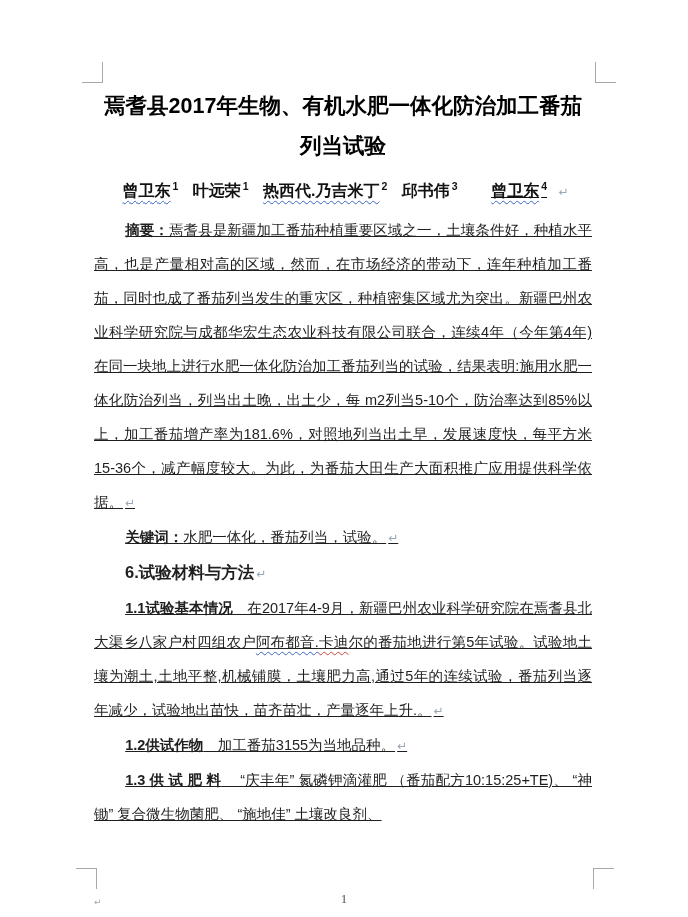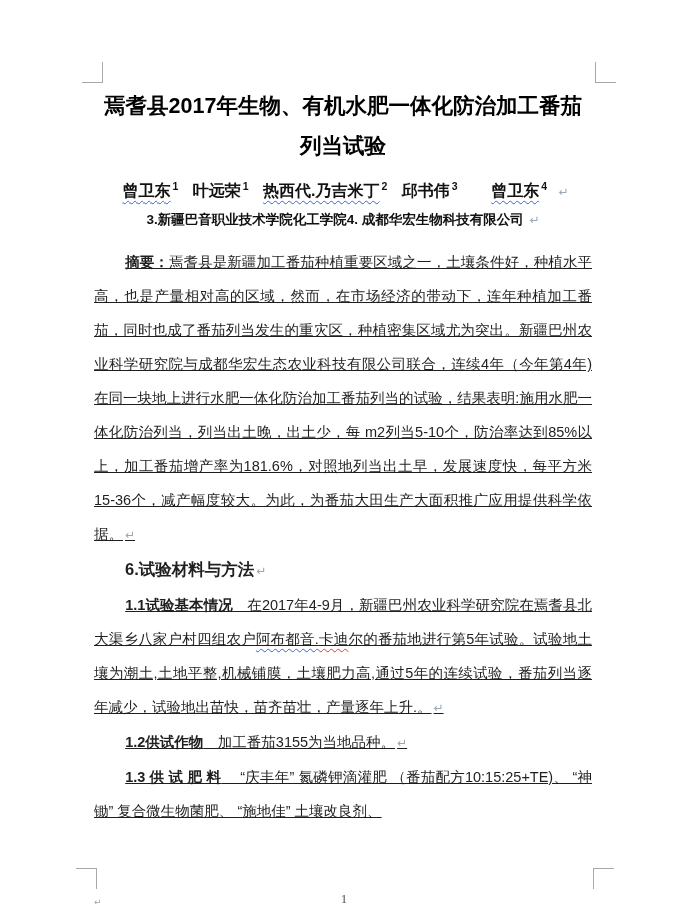--- a/index.html
+++ b/index.html
@@ -13,21 +13,21 @@
   .crop-tr { left:595px; top:62px;  border-left:1px solid #a8a8a8;  border-bottom:1px solid #a8a8a8; }
   .crop-bl { left:76px;  top:868px; border-right:1px solid #a8a8a8; border-top:1px solid #a8a8a8; }
   .crop-br { left:593px; top:868px; border-left:1px solid #a8a8a8;  border-top:1px solid #a8a8a8; }
 
   .content { position:absolute; left:94px; top:86px; width:498px; }
 
   .doc-title { font-size:21.5px; font-weight:700; color:#000; text-align:center; line-height:40px; }
   .authors { margin-top:8px; text-align:center; font-size:16px; font-weight:700; line-height:24px; color:#111; }
   .author { margin:0 5px; white-space:nowrap; }
   .author sup { font-size:10.5px; font-weight:700; margin-left:2px; }
-  .gap-lg { margin-left:24px; }
+  .gap-lg { margin-left:24px;text-decoration:underline; }
 
   .affil { text-align:center; font-size:13.5px; font-weight:700; line-height:32px; color:#111; }
   .affil-first { margin-top:8px; }
 
   .bodytext { margin-top:9px; font-size:14.5px; line-height:34px; color:#1f1f1f; }
   .para { text-align:justify; text-justify:inter-ideograph; text-indent:2.15em;text-decoration:underline; }
   .para b { font-weight:700; }
   .h1 { font-size:16.5px; font-weight:700; padding-left:31px; line-height:34px; }
   .h-inline { font-weight:700; }
 
@@ -58,26 +58,26 @@
 
     <div class="authors">
       <span class="author"><span class="wavy-blue">曾卫东</span><sup>1</sup></span>
       <span class="author"><span>叶远荣</span><sup>1</sup></span>
       <span class="author"><span class="wavy-blue">热西代.乃吉米丁</span><sup>2</sup></span>
       <span class="author"><span>邱书伟</span><sup>3</sup></span>
       <span class="author gap-lg"><span class="wavy-blue">曾卫东</span><sup>4</sup></span>
       <span class="pilcrow">↵</span>
     </div>
 
-    <div class="affil"><span>3.新疆巴音职业技术学院化工学院4.  成都华宏生物科技有限公司 </span><span class="pilcrow">↵</span></div>
 
     <div class="bodytext">
 
       <p class="para"><b>摘要：</b><span>焉耆县是新疆加工番茄种植重要区域之一，土壤条件好，种植水平高，也是产量相对高的区域，然而，在市场经济的带动下，连年种植加工番茄，同时也成了番茄列当发生的重灾区，种植密集区域尤为突出。新疆巴州农业科学研究院与成都华宏生态农业科技有限公司联合，连续4年（今年第4年)在同一块地上进行水肥一体化防治加工番茄列当的试验，结果表明:施用水肥一体化防治列当，列当出土晚，出土少，每 m2列当5-10个，防治率达到85%以上，加工番茄增产率为181.6%，对照地列当出土早，发展速度快，每平方米15-36个，减产幅度较大。为此，为番茄大田生产大面积推广应用提供科学依据。</span><span class="pilcrow">↵</span></p>
 
+      <p class="para"><b>关键词：</b><span>水肥一体化，番茄列当，试验。</span><span class="pilcrow">↵</span></p>
 
       <p class="h1"><span>6.试验材料与方法</span><span class="pilcrow">↵</span></p>
 
       <p class="para"><b class="h-inline">1.1试验基本情况</b><span>　在2017年4-9月，新疆巴州农业科学研究院在焉耆县北大渠乡八家户村四组农户</span><span class="wavy-blue">阿布都音.</span><span class="wavy-red">卡迪</span><span>尔的番茄地进行第5年试验。试验地土壤为潮土,土地平整,机械铺膜，土壤肥力高,通过5年的连续试验，番茄列当逐年减少，试验地出苗快，苗齐苗壮，产量逐年上升.。</span><span class="pilcrow">↵</span></p>
 
       <p class="para"><b class="h-inline">1.2供试作物</b><span>　加工番茄3155为当地品种。</span><span class="pilcrow">↵</span></p>
 
       <p class="para"><b class="h-inline">1.3 供 试 肥 料</b><span>　 “庆丰年” 氮磷钾滴灌肥 （番茄配方10:15:25+TE)、 “神锄” 复合微生物菌肥、 “施地佳” 土壤改良剂、</span></p>
 
     </div>

